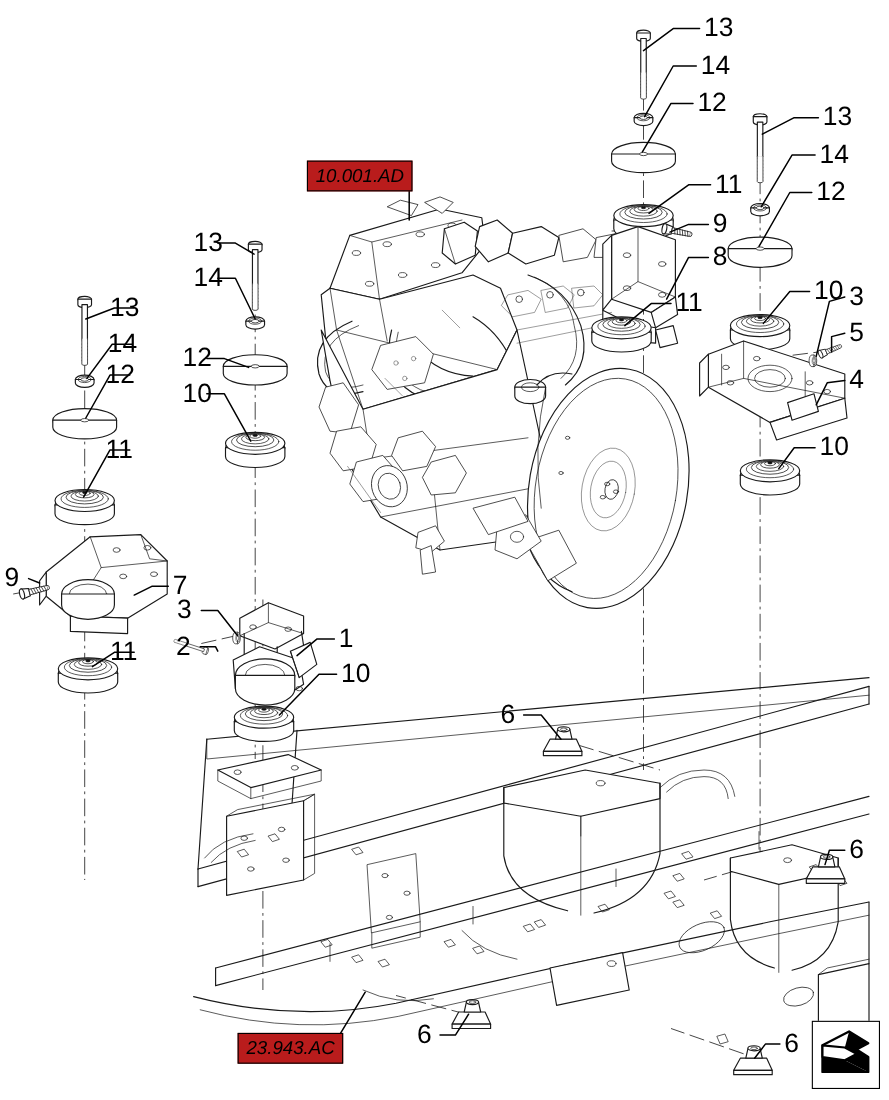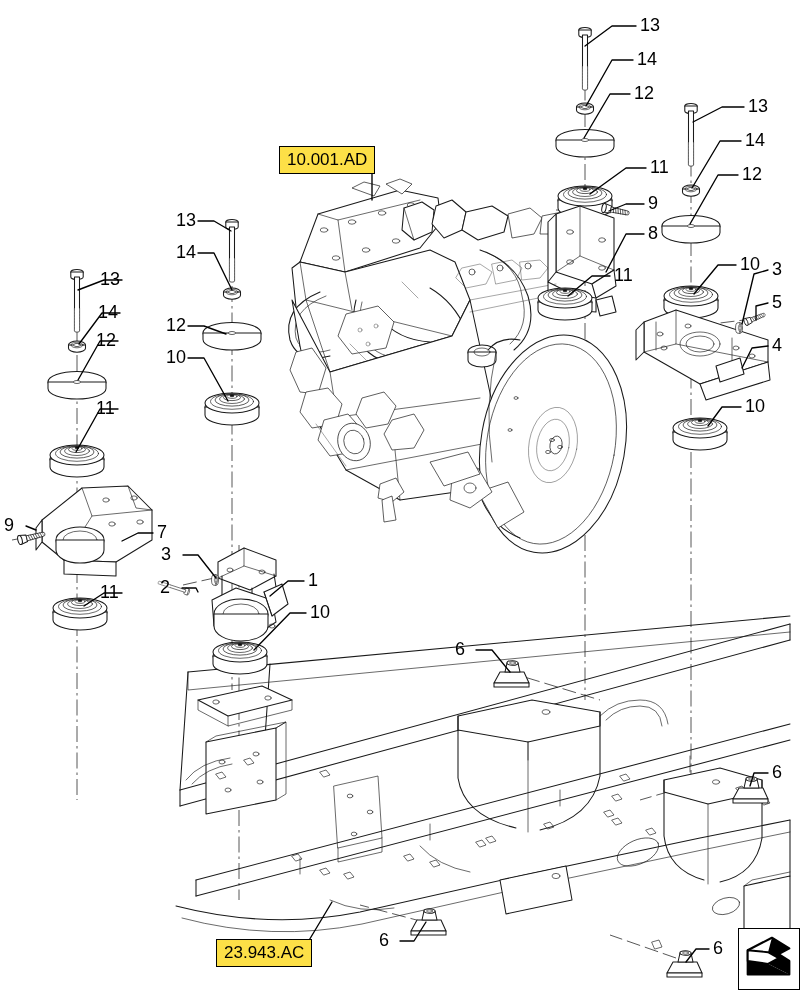--- a/index.html
+++ b/index.html
@@ -8,40 +8,41 @@
     width:808px;height:1000px;overflow:hidden;
     font-family:"Liberation Sans","DejaVu Sans",sans-serif;
     color:#000;position:relative;
   }
   #sheet{position:absolute;left:0;top:0;width:808px;height:1000px;background:#fff;}
   svg#dwg{position:absolute;left:0;top:0;width:808px;height:1000px;display:block;}
 
   
   .refnum{
     position:absolute;
-    font-size:18px;
+    font-size:24px;
     font-weight:400;
     line-height:19px;
     color:#000;
     white-space:nowrap;
     letter-spacing:0px;
     font-family:"Liberation Sans","DejaVu Sans",sans-serif;
   }
 
   
   .xrefbox{
     position:absolute;
     border:1.6px solid #000;
-    background:#fde047;
+    background:#b91c1c;
     font-size:17px;
     line-height:17px;
     padding:4px 7px 5px 7px;
     white-space:nowrap;
     color:#000;
     font-family:"Liberation Sans","DejaVu Sans",sans-serif;
+    font-style:italic;
   }
 
   
   .orientbox{
     position:absolute;
     border:1.5px solid #000;
     background:#fff;
     box-sizing:border-box;
   }
 </style>

